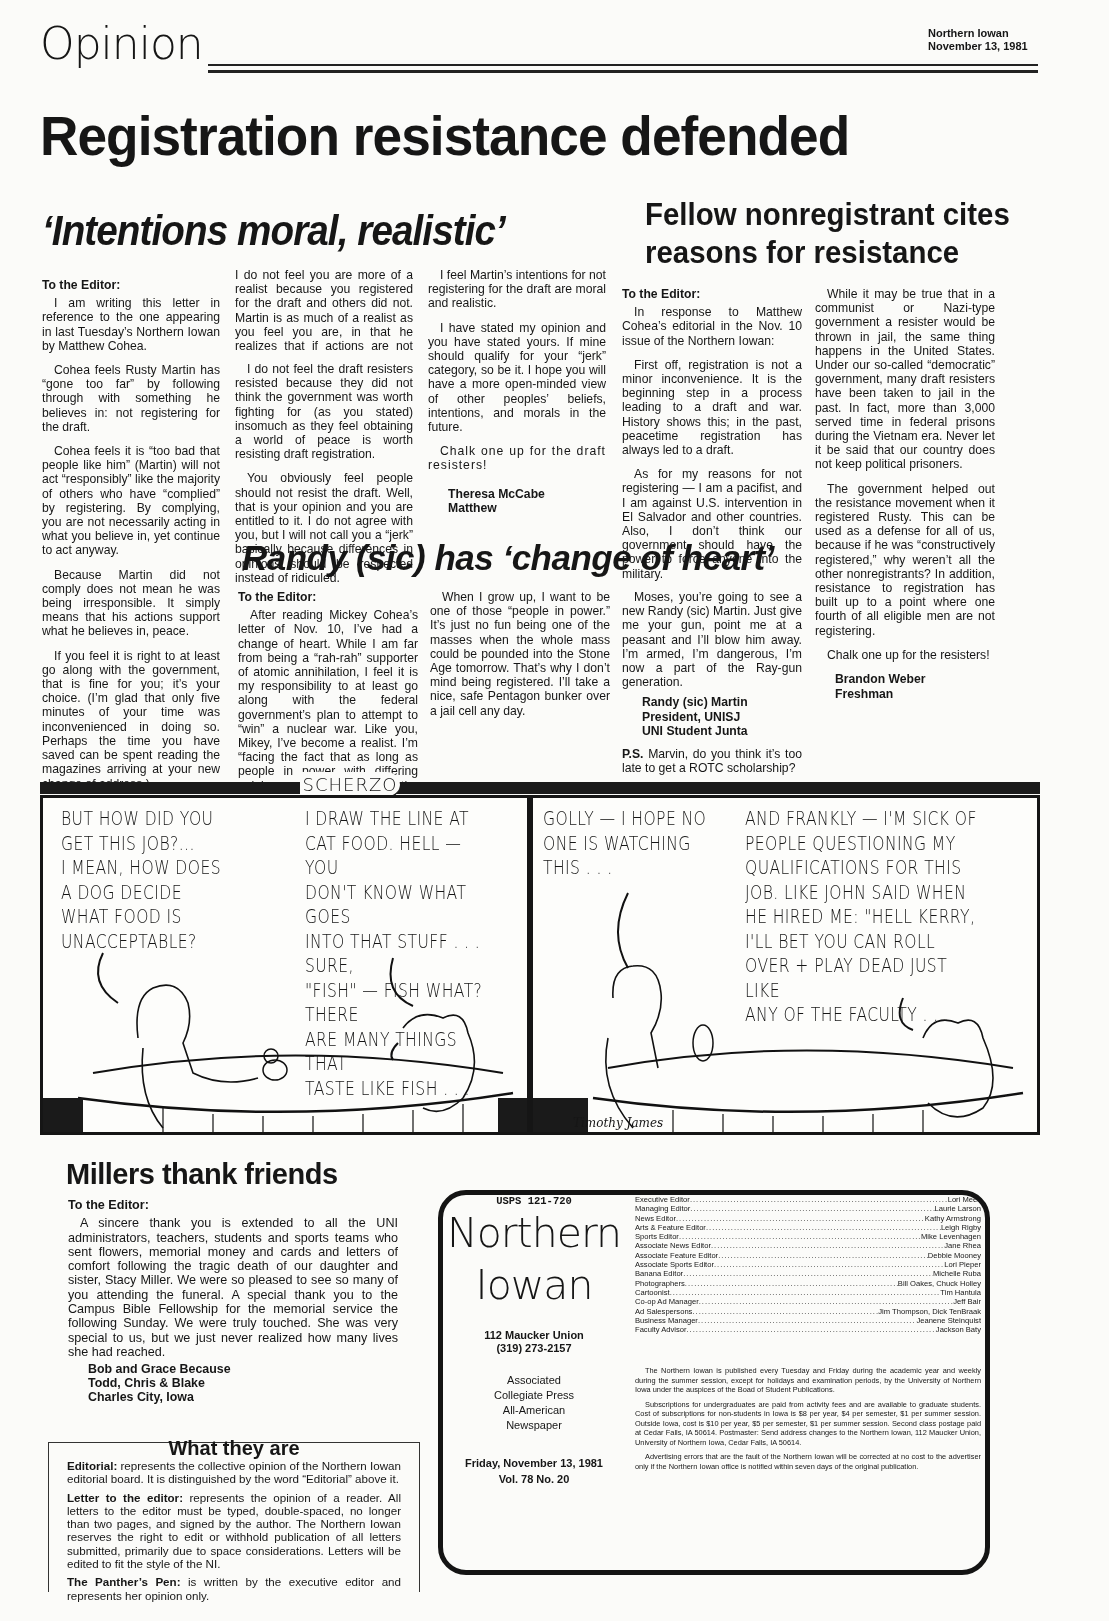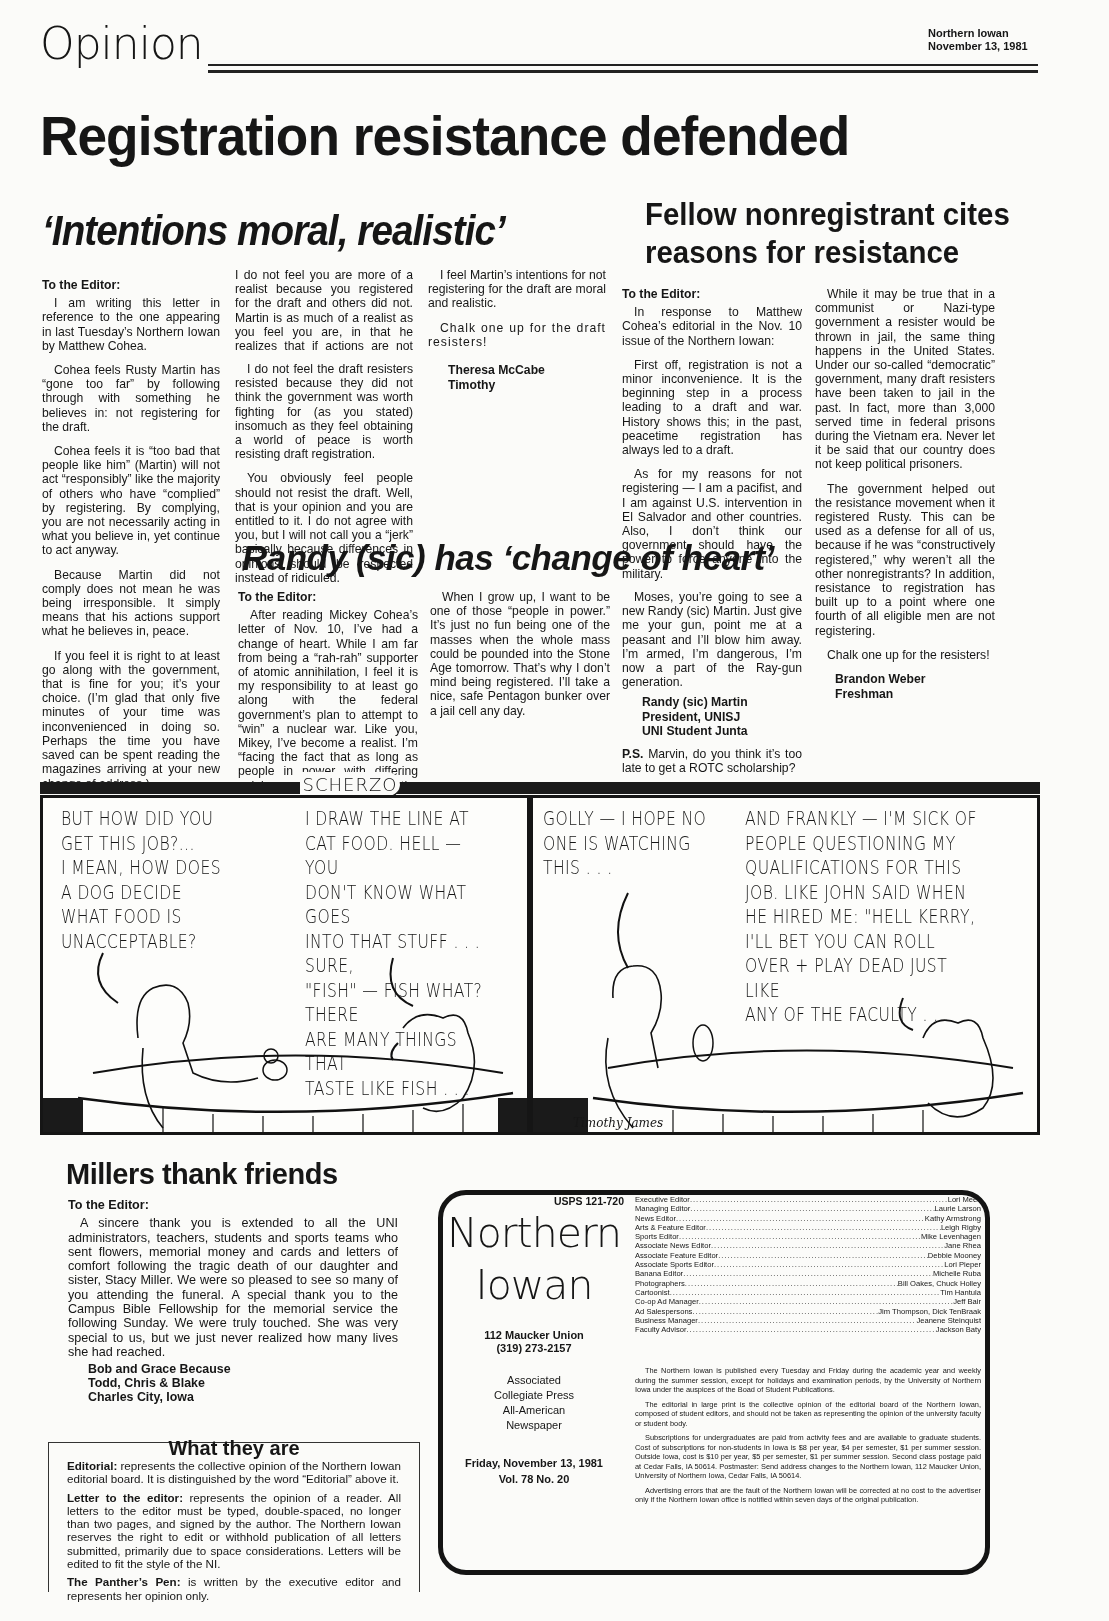--- a/index.html
+++ b/index.html
@@ -35,21 +35,21 @@
   .millers-head { left: 66px; top: 1158px; font-size: 29px; font-weight: bold; letter-spacing: -0.5px; text-align: center; }
   .millers-body { left: 68px; top: 1198px; width: 330px; font-size: 12.6px; line-height: 14.3px; text-align: justify; }
   .millers-body .to { font-weight: bold; margin-bottom: 4px; }
   .millers-body p.txt { text-indent: 12px; }
   .what-box { left: 48px; top: 1442px; width: 372px; height: 150px; border: 1px solid #333; border-bottom: none; padding: 0 18px; font-size: 11.6px; line-height: 13.3px; text-align: justify; }
   .what-box h3 { font-size: 20px; text-align: center; line-height: 22px; margin-top: -6px; }
   .what-box p { margin-bottom: 5px; }
 
   .mast-box { left: 438px; top: 1190px; width: 552px; height: 385px; border: 5px solid #141414; border-radius: 28px; }
   .mast-left { left: 444px; top: 1233px; width: 180px; text-align: center; }
-  .usps { font-size: 10.5px; font-weight: bold; text-align: right; padding-left: 0; }
+  .usps { font-size: 10.5px; font-weight: bold; text-align: center; padding-left: 0; font-family: Liberation Mono, monospace; }
   .paper-name { font-family: "DejaVu Sans", sans-serif; font-size: 41px; font-weight: 300; line-height: 52px; letter-spacing: -1px; }
   .mast-addr { font-size: 11px; font-weight: bold; line-height: 13px; margin-top: 18px; }
   .acp { font-size: 11px; font-weight: normal; line-height: 15px; margin-top: 18px; }
   .issue { font-size: 11px; font-weight: bold; line-height: 16px; margin-top: 22px; }
 
   .staff { left: 635px; top: 1195px; width: 346px; font-size: 7.6px; line-height: 9.3px; }
   .staff-row { display: flex; white-space: nowrap; overflow: hidden; }
   .staff-row .role { flex: none; }
   .staff-row .dots { flex: 1; overflow: hidden; letter-spacing: 1px; }
   .staff-row .dots::after { content: "......................................................................................................................"; }
@@ -81,24 +81,25 @@
   <p>If you feel it is right to at least go along with the government, that is fine for you; it’s your choice. (I’m glad that only five minutes of your time was inconvenienced in doing so. Perhaps the time you have saved can be spent reading the magazines arriving at your new change of address.)</p>
   <p style="margin-bottom:0;height:14px;overflow:hidden;">I do not feel you are more of a realist because you registered for the draft and others did not. Martin is as much of a realist as you feel you are, in that he realizes that if actions are not performed to maintain peace, there will be war.</p>
 </div>
 <div class="abs col" style="left:235px; top:268px; width:178px;">
   <p class="noind" style="height:84px;overflow:hidden;">I do not feel you are more of a realist because you registered for the draft and others did not. Martin is as much of a realist as you feel you are, in that he realizes that if actions are not performed to maintain peace, there will be war.</p>
   <p>I do not feel the draft resisters resisted because they did not think the government was worth fighting for (as you stated) insomuch as they feel obtaining a world of peace is worth resisting draft registration.</p>
   <p>You obviously feel people should not resist the draft. Well, that is your opinion and you are entitled to it. I do not agree with you, but I will not call you a “jerk” basically because differences in opinions should be respected instead of ridiculed.</p>
 </div>
 <div class="abs col" style="left:428px; top:268px; width:178px;">
   <p>I feel Martin’s intentions for not registering for the draft are moral and realistic.</p>
+  <p>I have stated my opinion and you have stated yours. If mine should qualify for your “jerk” category, so be it. I hope you will have a more open-minded view of other peoples’ beliefs, intentions, and morals in the future.</p>
   <p style="letter-spacing:1px;">Chalk one up for the draft resisters!</p>
   <div class="sig" style="margin-top:14px;">
     <div>Theresa McCabe</div>
-    <div>Timothy</div>
+    <div>Matthew</div>
   </div>
 </div>
 
 <h2 class="abs subhead-right">Fellow nonregistrant cites reasons for resistance</h2>
 
 <div class="abs col" style="left:622px; top:287px; width:180px;">
   <p class="to">To the Editor:</p>
   <p>In response to Matthew Cohea’s editorial in the Nov. 10 issue of the Northern Iowan:</p>
   <p>First off, registration is not a minor inconvenience. It is the beginning step in a process leading to a draft and war. History shows this; in the past, peacetime registration has always led to a draft.</p>
   <p>As for my reasons for not registering — I am a pacifist, and I am against U.S. intervention in El Salvador and other countries. Also, I don’t think our government should have the power to force anyone into the military.</p>
@@ -328,16 +329,15 @@
     </div>
   <div class="staff-row">
       <span class="role">Faculty Advisor</span>
       <span class="dots"></span>
       <span class="name">Jackson Baty</span>
     </div>
 </div>
 
 <div class="abs notes">
   <p>The Northern Iowan is published every Tuesday and Friday during the academic year and weekly during the summer session, except for holidays and examination periods, by the University of Northern Iowa under the auspices of the Boad of Student Publications.</p>
-  <p>The editorial in large print is the collective opinion of the editorial board of the Northern Iowan, composed of student editors, and should not be taken as representing the opinion of the university faculty or student body.</p>
   <p>Subscriptions for undergraduates are paid from activity fees and are available to graduate students. Cost of subscriptions for non-students in Iowa is $8 per year, $4 per semester, $1 per summer session. Outside Iowa, cost is $10 per year, $5 per semester, $1 per summer session. Second class postage paid at Cedar Falls, IA 50614. Postmaster: Send address changes to the Northern Iowan, 112 Maucker Union, University of Northern Iowa, Cedar Falls, IA 50614.</p>
   <p>Advertising errors that are the fault of the Northern Iowan will be corrected at no cost to the advertiser only if the Northern Iowan office is notified within seven days of the original publication.</p>
 </div>
 
 </body></html>

